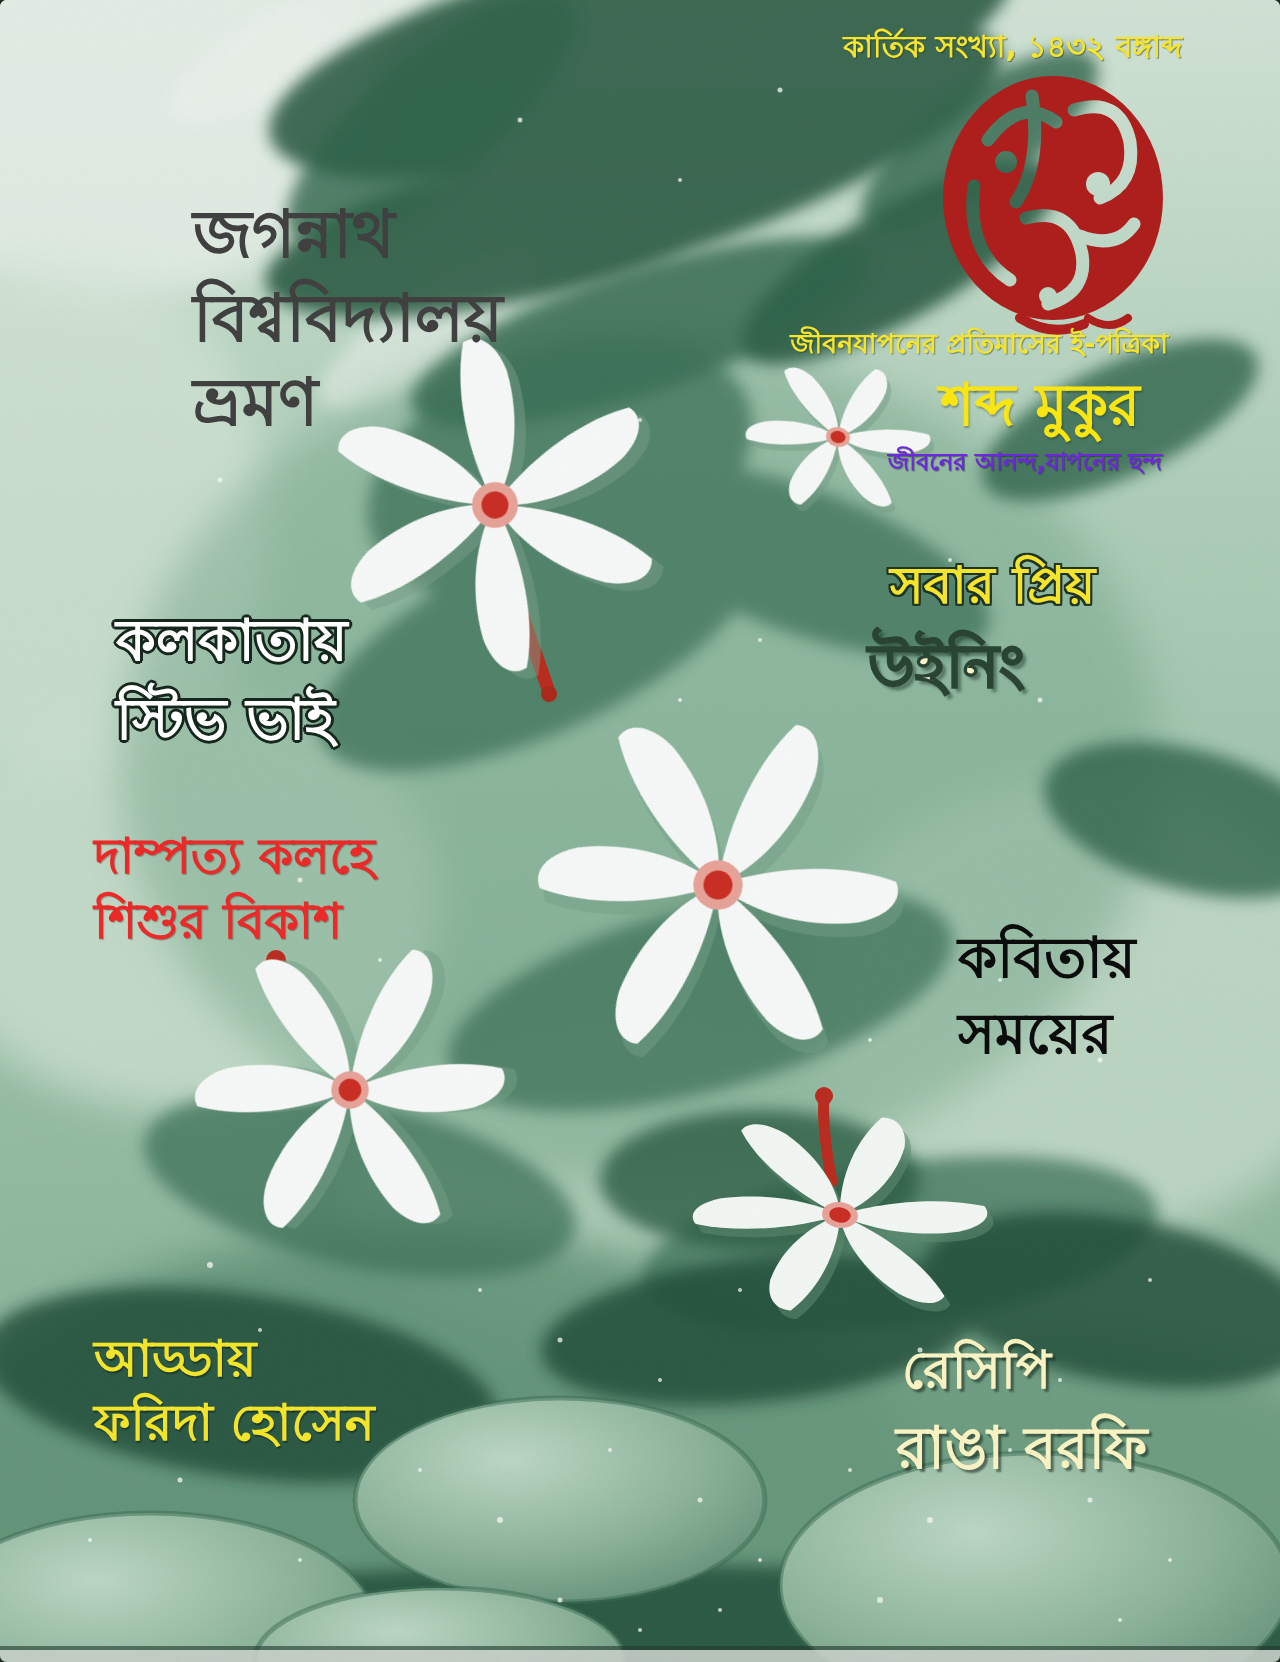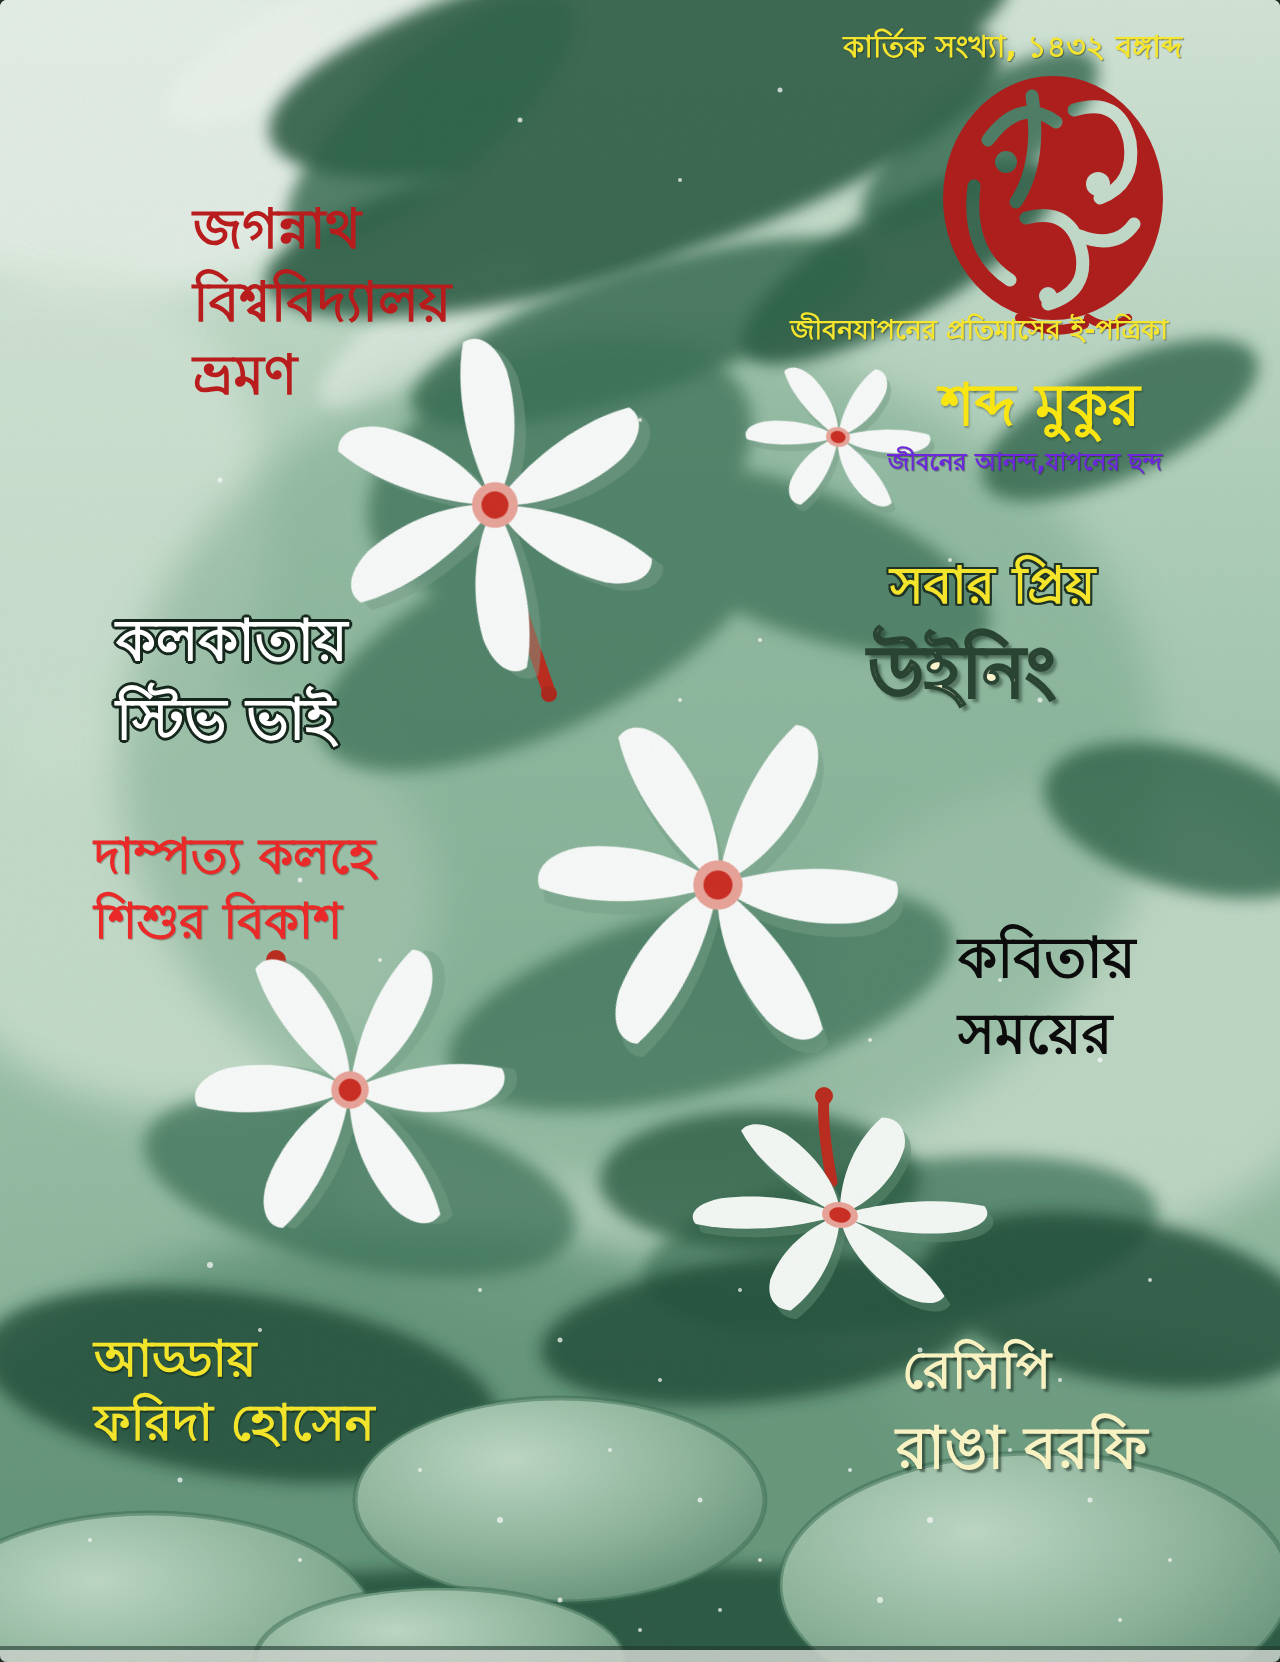--- a/index.html
+++ b/index.html
@@ -8,43 +8,43 @@
     font-family:"DejaVu Sans","Liberation Sans",sans-serif;
     background:#aecdb9;
     border-radius:7px;
   }
   .cover svg.bg{position:absolute;left:0;top:0;}
   .logo-svg{position:absolute;left:928px;top:66px;}
   .txt{position:absolute;font-weight:bold;white-space:nowrap;line-height:1;}
   .line{display:block;}
 
   .edition{right:98px;top:32px;font-size:30px;color:#F6E52E;text-shadow:1px 1px 1px rgba(20,40,28,.5);}
-  .tagline-top{right:112px;top:316px;font-size:27px;color:#F6E52E;text-shadow:1px 1px 1px rgba(20,40,28,.45);}
+  .tagline-top{right:112px;top:330px;font-size:27px;color:#F6E52E;text-shadow:1px 1px 1px rgba(20,40,28,.45);}
   .brand-title{right:140px;top:376px;font-size:58px;color:#F8E512;text-shadow:1px 2px 2px rgba(20,40,28,.35);}
   .tagline-bottom{right:118px;top:450px;font-size:24px;color:#6d28d9;text-shadow:1px 1px 1px rgba(20,40,28,.45);}
 
-  .h-travel{left:193px;top:202px;font-size:55px;color:#b91c1c;}
+  .h-travel{left:193px;top:202px;font-size:66px;color:#404040;}
   .h-travel .line{margin-bottom:18px;}
 
   .h-kolkata{left:116px;top:612px;font-size:57px;color:#ffffff;
     text-shadow:-2px -2px 0 #16281d,2px -2px 0 #16281d,-2px 2px 0 #16281d,2px 2px 0 #16281d,0 -3px 0 #16281d,0 3px 0 #16281d,-3px 0 0 #16281d,3px 0 0 #16281d;}
   .h-kolkata .line{margin-bottom:22px;}
 
   .h-child{left:94px;top:832px;font-size:49px;color:#EA2A28;text-shadow:1px 1px 1px rgba(40,10,8,.3);}
   .h-child .line{margin-bottom:16px;}
 
   .h-knowledge{left:54px;top:1040px;font-size:45px;color:#ffffff;text-shadow:1px 2px 2px rgba(14,34,24,.45);}
   .h-knowledge .line{margin-bottom:18px;}
 
   .h-adda{left:94px;top:1334px;font-size:50px;color:#F2E32B;text-shadow:1px 2px 1px rgba(16,34,24,.55);}
   .h-adda .line{margin-bottom:14px;}
 
   .h-winning-kicker{left:890px;top:560px;font-size:51px;color:#F4E42C;
     text-shadow:-2px -2px 0 #1e3426,2px -2px 0 #1e3426,-2px 2px 0 #1e3426,2px 2px 0 #1e3426,0 -2px 0 #1e3426,0 2px 0 #1e3426,-2px 0 0 #1e3426,2px 0 0 #1e3426;}
-  .h-winning-title{left:868px;top:636px;font-size:72px;color:#FAF3CD;
+  .h-winning-title{left:868px;top:636px;font-size:60px;color:#FAF3CD;
     -webkit-text-stroke:1.5px #2a4433;
     text-shadow:4px 4px 3px rgba(20,40,28,.45);}
 
   .h-poetry{left:958px;top:930px;font-size:56px;color:#0C0C0C;}
   .h-poetry .line{margin-bottom:20px;}
 
   .h-recipe-kicker{left:902px;top:1344px;font-size:52px;color:#F8F2C2;text-shadow:3px 3px 2px rgba(20,36,26,.55);}
   .h-recipe-title{left:896px;top:1412px;font-size:58px;color:#F8F2C2;text-shadow:3px 3px 2px rgba(20,36,26,.55);margin-top:7px;}
 </style>
 </head>

